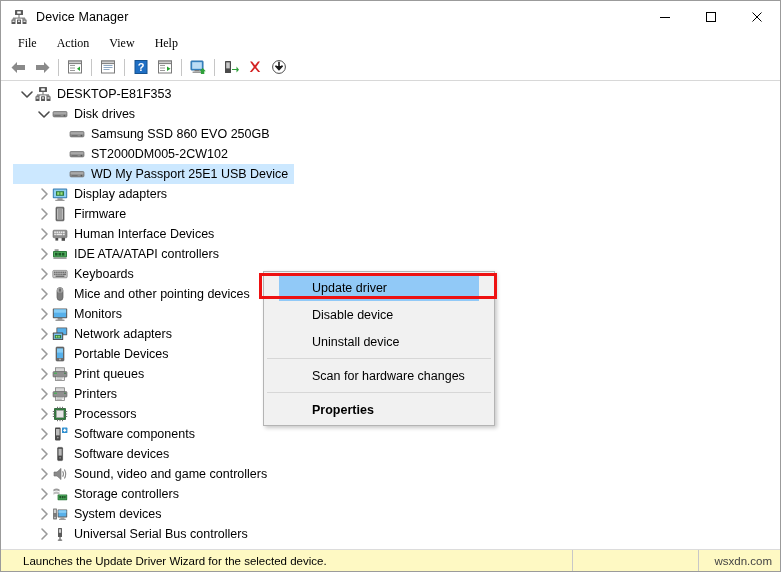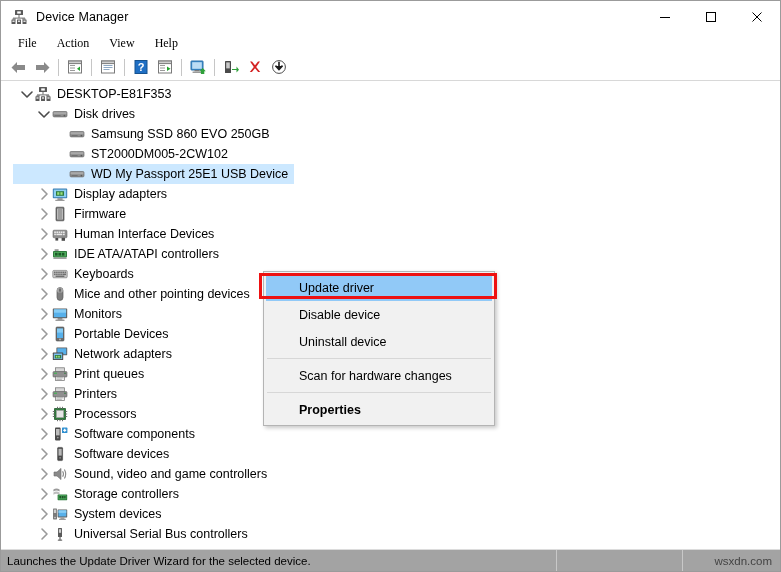--- a/index.html
+++ b/index.html
@@ -166,21 +166,21 @@
     z-index: 30;
   }
   .ctx-item {
     height: 27px;
     display: flex;
     align-items: center;
     padding-left: 33px;
     font-size: 12.5px;
     color: #000000;
     cursor: default;
-    margin: 0 2px;
+    margin: 0 15px;
   }
   .ctx-item.highlighted {
     background: #91c9f7;
   }
   .ctx-item.bold { font-weight: bold; }
   .ctx-sep {
     height: 1px;
     background: #d7d7d7;
     margin: 3px 3px 3px 3px;
   }
@@ -192,26 +192,27 @@
     height: 26px;
     border: 3px solid #ee1111;
     z-index: 40;
     pointer-events: none;
   }
 
   
   .statusbar {
     height: 16px;
     min-height: 22px;
-    background: #a3a3a3;
+    background: #fef9c3;
     border-top: 1px solid #dcdcdc;
     display: flex;
     align-items: stretch;
     font-size: 11.5px;
     color: #000000;
+    padding-left: 16px;
   }
   .status-pane {
     display: flex;
     align-items: center;
     border-right: 1px solid #c8c8c8;
     padding: 0 6px;
     overflow: hidden;
   }
   .status-pane.p1 { flex: 0 0 556px; }
   .status-pane.p2 { flex: 0 0 126px; }
@@ -573,45 +574,45 @@
           </div>
         </div>
         <div class="row">
           <div class="row-inner" style="padding-left:23px">
             <span class="twisty">
               <svg width="16" height="16" viewBox="0 0 16 16">
                 <path d="M6 3 L11 8 L6 13" fill="none" stroke="#9a9a9a" stroke-width="1.6" stroke-linecap="round" stroke-linejoin="round"></path>
               </svg>
             </span>
             <svg class="node-icon" viewBox="0 0 16 16">
-              <rect x="4" y="1" width="8" height="14" rx="1" fill="#6d6d6d" stroke="#4d4d4d" stroke-width="0.6"></rect>
-              <rect x="5" y="2.6" width="6" height="9.4" fill="#57b0ea"></rect>
-              <rect x="5" y="2.6" width="6" height="4" fill="#87cdf5"></rect>
-              <circle cx="8" cy="13.4" r="0.9" fill="#bdbdbd"></circle>
-            </svg>
-            <span class="node-label">Portable Devices</span>
-          </div>
-        </div>
-        <div class="row">
-          <div class="row-inner" style="padding-left:23px">
-            <span class="twisty">
-              <svg width="16" height="16" viewBox="0 0 16 16">
-                <path d="M6 3 L11 8 L6 13" fill="none" stroke="#9a9a9a" stroke-width="1.6" stroke-linecap="round" stroke-linejoin="round"></path>
-              </svg>
-            </span>
-            <svg class="node-icon" viewBox="0 0 16 16">
               <rect x="4.4" y="1.4" width="10.8" height="7.8" rx="0.6" fill="#5f5f5f"></rect>
               <rect x="5.3" y="2.3" width="9" height="6" fill="#57b0ea"></rect>
               <rect x="0.8" y="6.6" width="10.4" height="7.4" rx="0.6" fill="#4a4a4a"></rect>
               <rect x="1.8" y="7.5" width="8.4" height="5.6" fill="#7cc0f0"></rect>
               <rect x="2.8" y="9" width="6.4" height="3.4" fill="#2f7a3c"></rect>
               <rect x="3.8" y="9.8" width="1.6" height="1.8" fill="#9be07e"></rect>
               <rect x="6.2" y="9.8" width="1.6" height="1.8" fill="#9be07e"></rect>
             </svg>
             <span class="node-label">Network adapters</span>
+          </div>
+        </div>
+        <div class="row">
+          <div class="row-inner" style="padding-left:23px">
+            <span class="twisty">
+              <svg width="16" height="16" viewBox="0 0 16 16">
+                <path d="M6 3 L11 8 L6 13" fill="none" stroke="#9a9a9a" stroke-width="1.6" stroke-linecap="round" stroke-linejoin="round"></path>
+              </svg>
+            </span>
+            <svg class="node-icon" viewBox="0 0 16 16">
+              <rect x="4" y="1" width="8" height="14" rx="1" fill="#6d6d6d" stroke="#4d4d4d" stroke-width="0.6"></rect>
+              <rect x="5" y="2.6" width="6" height="9.4" fill="#57b0ea"></rect>
+              <rect x="5" y="2.6" width="6" height="4" fill="#87cdf5"></rect>
+              <circle cx="8" cy="13.4" r="0.9" fill="#bdbdbd"></circle>
+            </svg>
+            <span class="node-label">Portable Devices</span>
           </div>
         </div>
         <div class="row">
           <div class="row-inner" style="padding-left:23px">
             <span class="twisty">
               <svg width="16" height="16" viewBox="0 0 16 16">
                 <path d="M6 3 L11 8 L6 13" fill="none" stroke="#9a9a9a" stroke-width="1.6" stroke-linecap="round" stroke-linejoin="round"></path>
               </svg>
             </span>
             <svg class="node-icon" viewBox="0 0 16 16">

